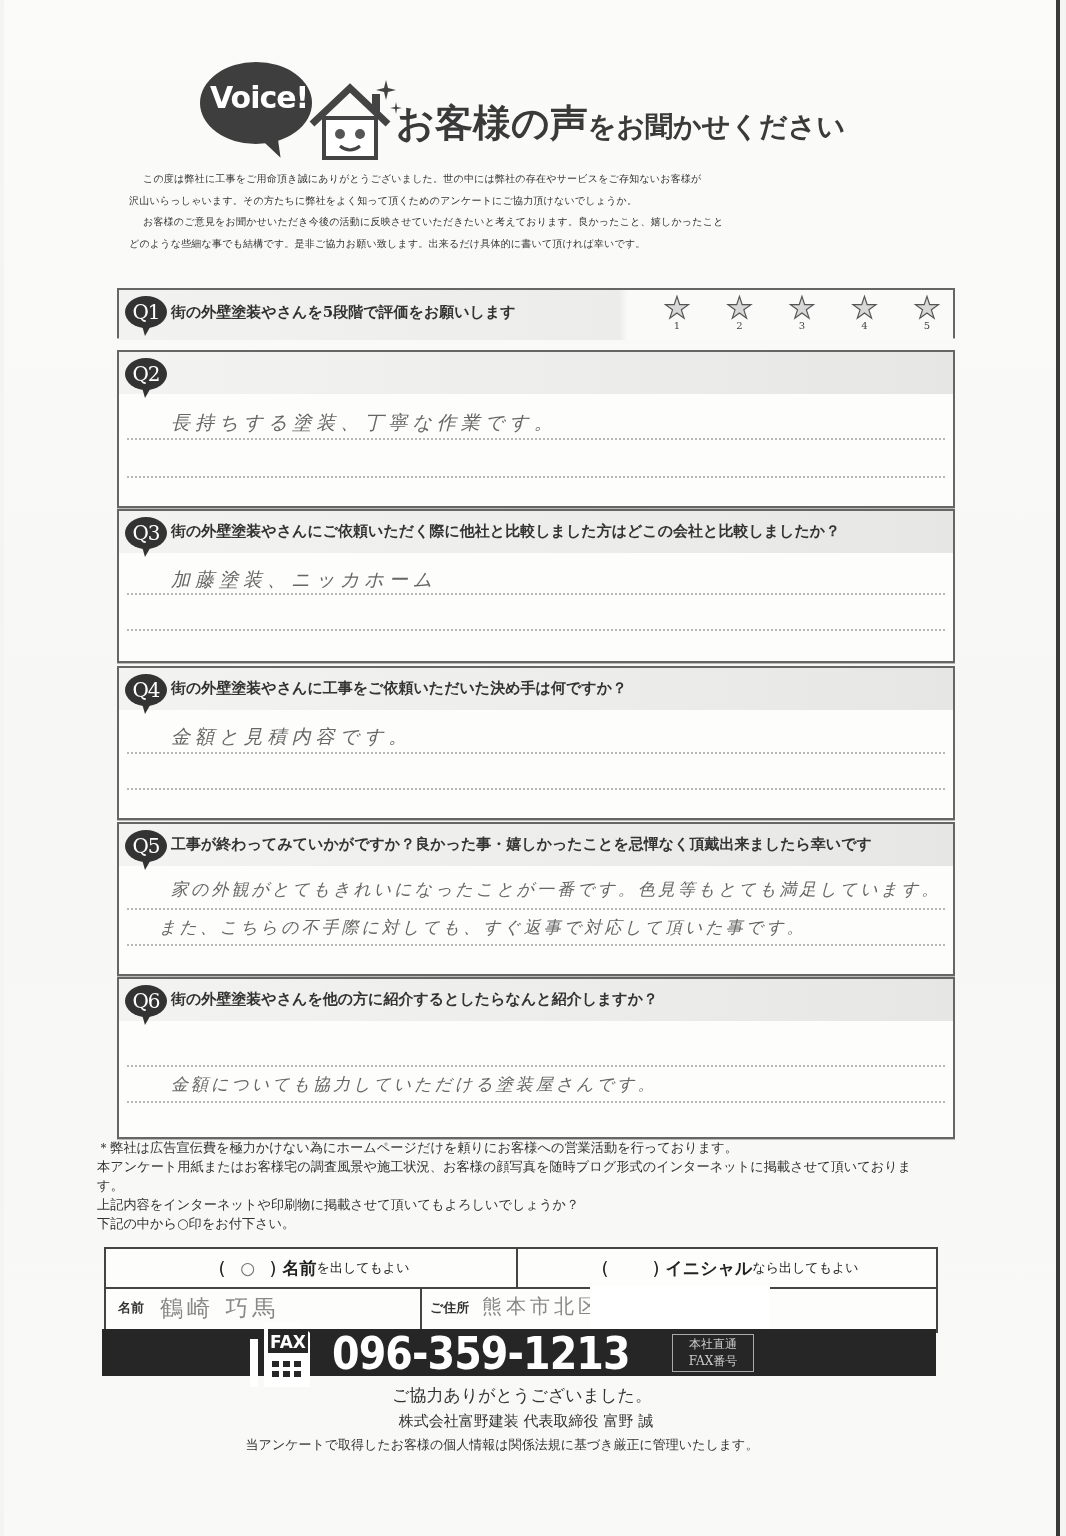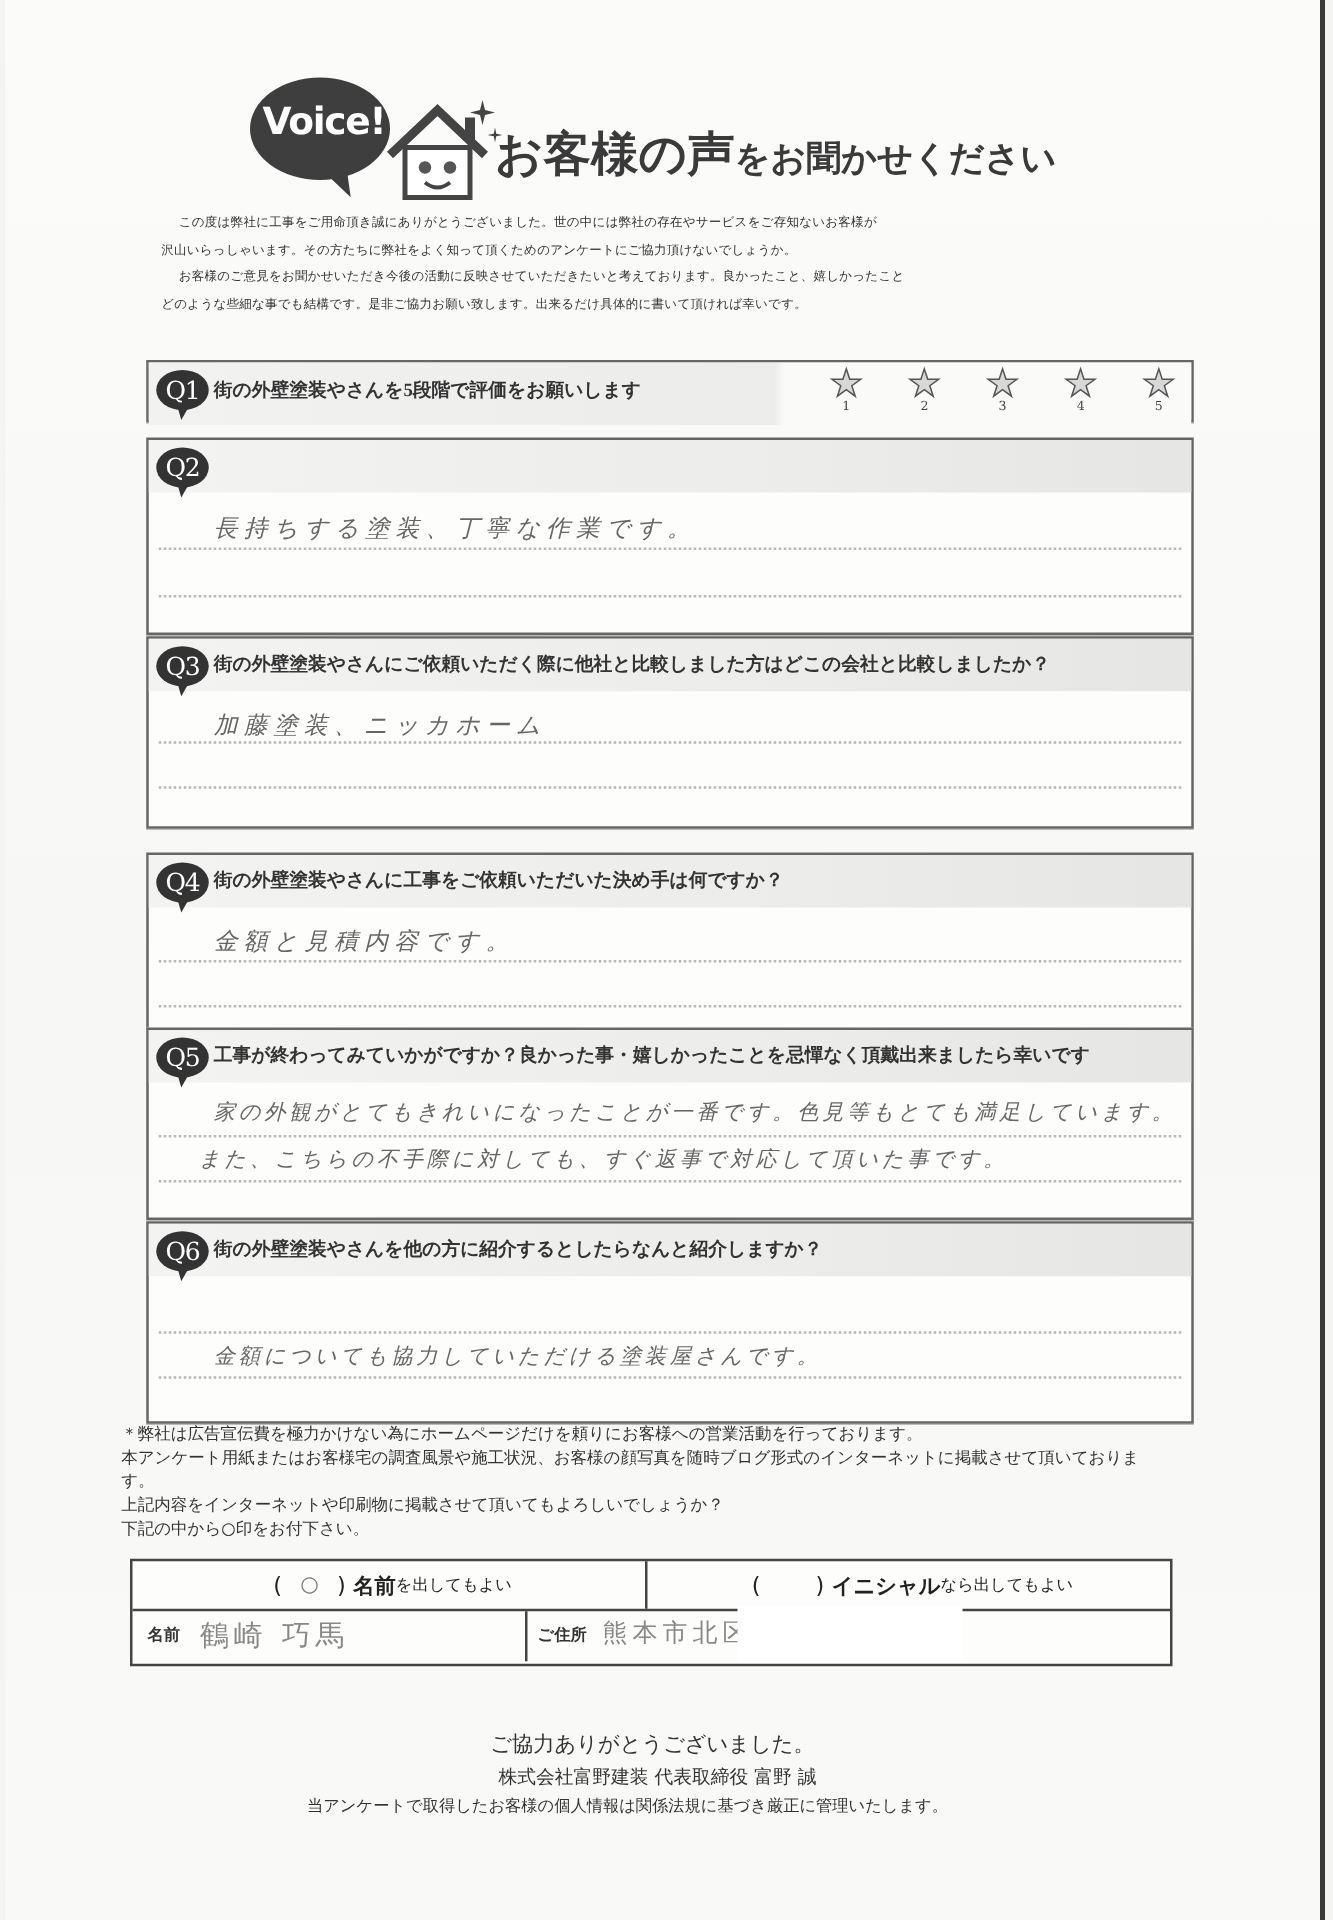--- a/index.html
+++ b/index.html
@@ -62,21 +62,21 @@
     color: #fff; font-family: "DejaVu Serif", serif; font-size: 20px;
     text-align: center; line-height: 32px; letter-spacing: -1px;
   }
   .qbadge::after {
     content: ""; position: absolute; left: 16px; top: 26px;
     border-left: 4px solid transparent; border-right: 8px solid transparent;
     border-top: 14px solid #333;
   }
   .qtext {
     position: absolute; left: 52px; top: 11px; font-size: 15px;
-    font-weight: bold; color: #333; white-space: nowrap; font-family: Liberation Serif, serif;
+    font-weight: bold; color: #333; white-space: nowrap;
   }
   .answer-line {
     position: absolute; left: 8px; right: 8px; height: 0;
     border-top: 2px dotted #b8b8b8;
   }
   .hand {
     position: absolute; left: 52px;
     font-family: "DejaVu Sans", sans-serif; font-size: 19px;
     color: #666; letter-spacing: 5px; white-space: nowrap;
     font-style: italic; font-weight: 300;
@@ -84,21 +84,21 @@
 
   .q1 { top: 288px; height: 46px; }
   .q1 .qhead { height: 50px; background: linear-gradient(90deg, #f2f2f1 0%, #ececeb 60%, #fafaf9 61%, #fafaf9 100%); }
   .stars { position: absolute; left: 538px; top: 2px; width: 290px; height: 42px; display: flex; justify-content: space-between; }
   .star { width: 40px; position: relative; text-align: center; }
   .star .glyph { font-size: 30px; line-height: 32px; color: #d8d8d8; -webkit-text-stroke: 1.2px #555; }
   .star .num { position: absolute; left: 0; right: 0; top: 28px; font-size: 10px; color: #444; }
 
   .q2 { top: 350px; height: 154px; }
   .q3 { top: 509px; height: 150px; }
-  .q4 { top: 682px; height: 150px; }
+  .q4 { top: 666px; height: 150px; }
   .q5 { top: 822px; height: 150px; }
   .q6 { top: 977px; height: 158px; }
 
   .notice {
     position: absolute; left: 93px; top: 1138px; width: 870px;
     font-size: 13.2px; line-height: 19px; color: #333;
   }
   .notice p { margin: 0; }
 
   
@@ -279,17 +279,38 @@
     <div class="perm-row2">
       <div class="field-label" style="left:12px;">名前</div>
       <div class="field-value" style="left:54px;">鶴崎 巧馬</div>
       <div class="perm-divider2"></div>
       <div class="field-label" style="left:324px;">ご住所</div>
       <div class="field-value" style="left:376px; font-size:20px;">熊本市北区</div>
       <div class="redact"></div>
     </div>
   </div>
 
+  <div class="faxbar">
+    <svg class="fax-icon" viewBox="0 0 66 66">
+      <rect x="0" y="18" width="8" height="48" fill="#fff"></rect>
+      <path d="M14 2 H50 L60 12 V66 H14 Z" fill="#fff"></path>
+      <rect x="18" y="8" width="40" height="24" fill="#262626"></rect>
+      <text x="38" y="27" text-anchor="middle" font-family="DejaVu Sans, sans-serif" font-weight="bold" font-size="17" fill="#fff">FAX</text>
+      <g fill="#262626">
+        <rect x="22" y="40" width="7" height="6"></rect>
+          <rect x="33" y="40" width="7" height="6"></rect>
+          <rect x="44" y="40" width="7" height="6"></rect>
+        <rect x="22" y="50" width="7" height="6"></rect>
+          <rect x="33" y="50" width="7" height="6"></rect>
+          <rect x="44" y="50" width="7" height="6"></rect>
+      </g>
+    </svg>
+    <div class="fax-num">096-359-1213</div>
+    <div class="fax-tag">
+      <div>本社直通</div>
+      <div>FAX番号</div>
+    </div>
+  </div>
 
   <div class="thanks t1">ご協力ありがとうございました。</div>
   <div class="thanks t2">株式会社富野建装 代表取締役 富野 誠</div>
   <div class="thanks t3">当アンケートで取得したお客様の個人情報は関係法規に基づき厳正に管理いたします。</div>
 </div>
 
 </body></html>

